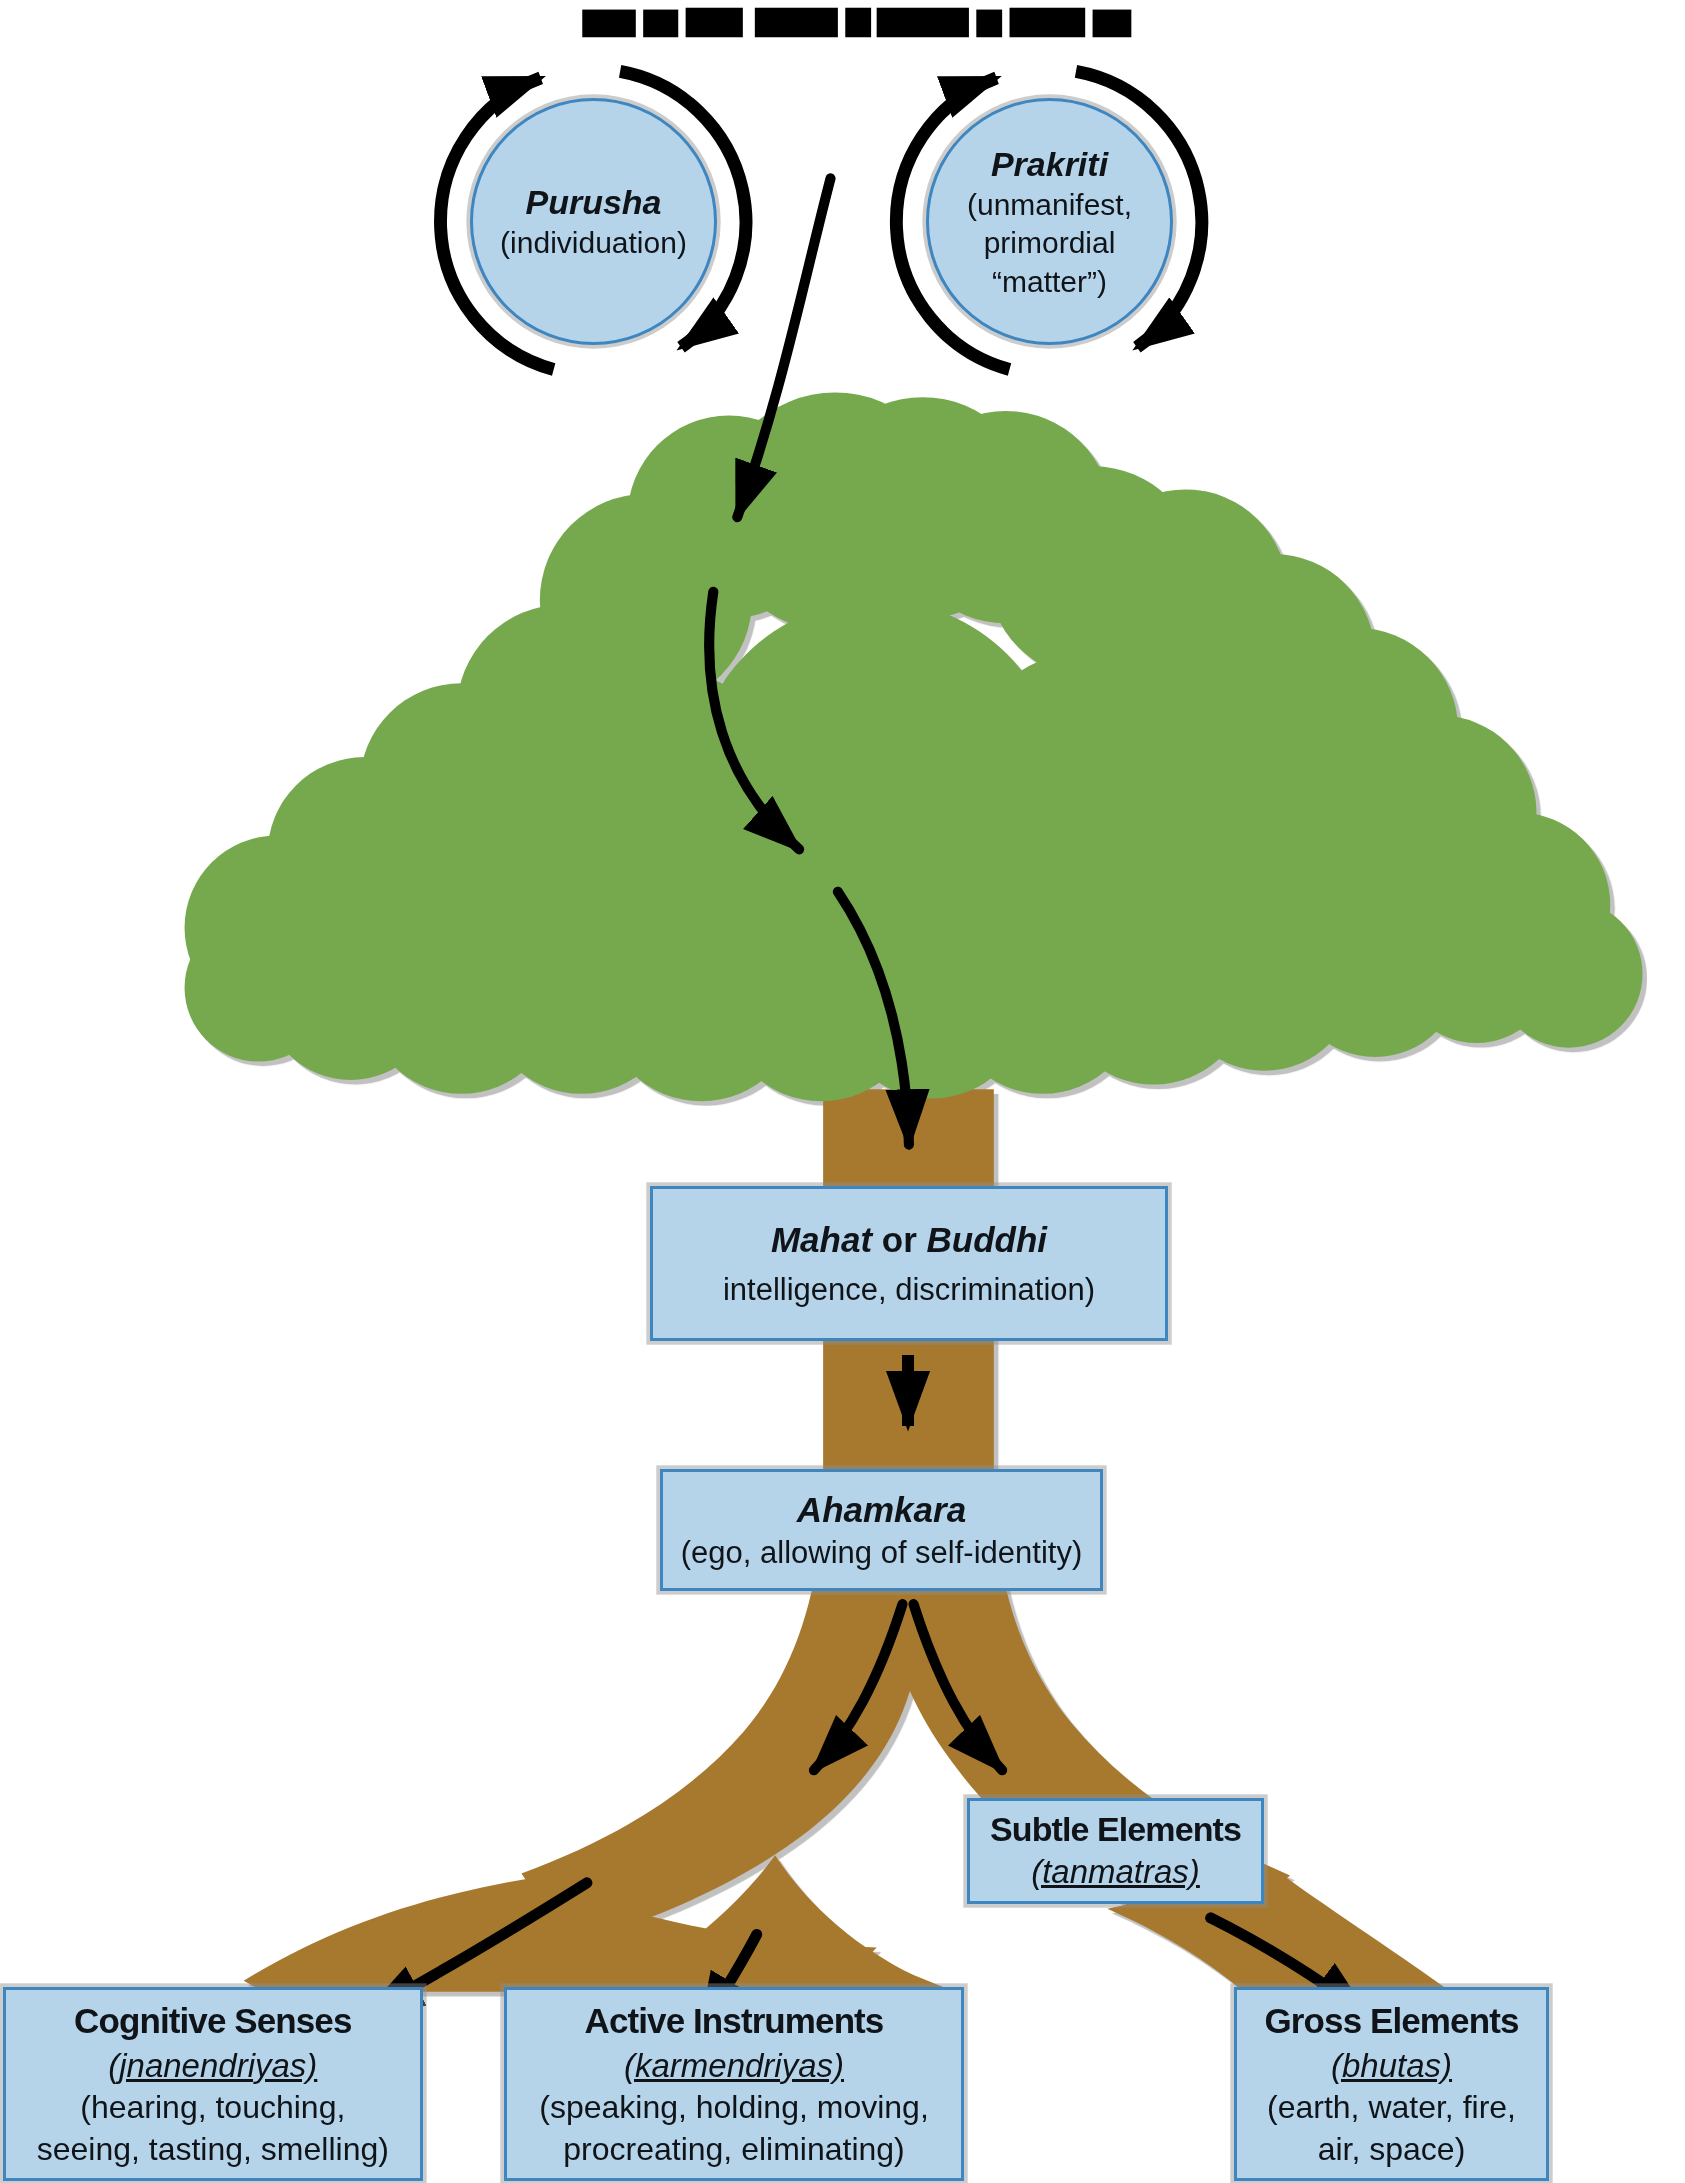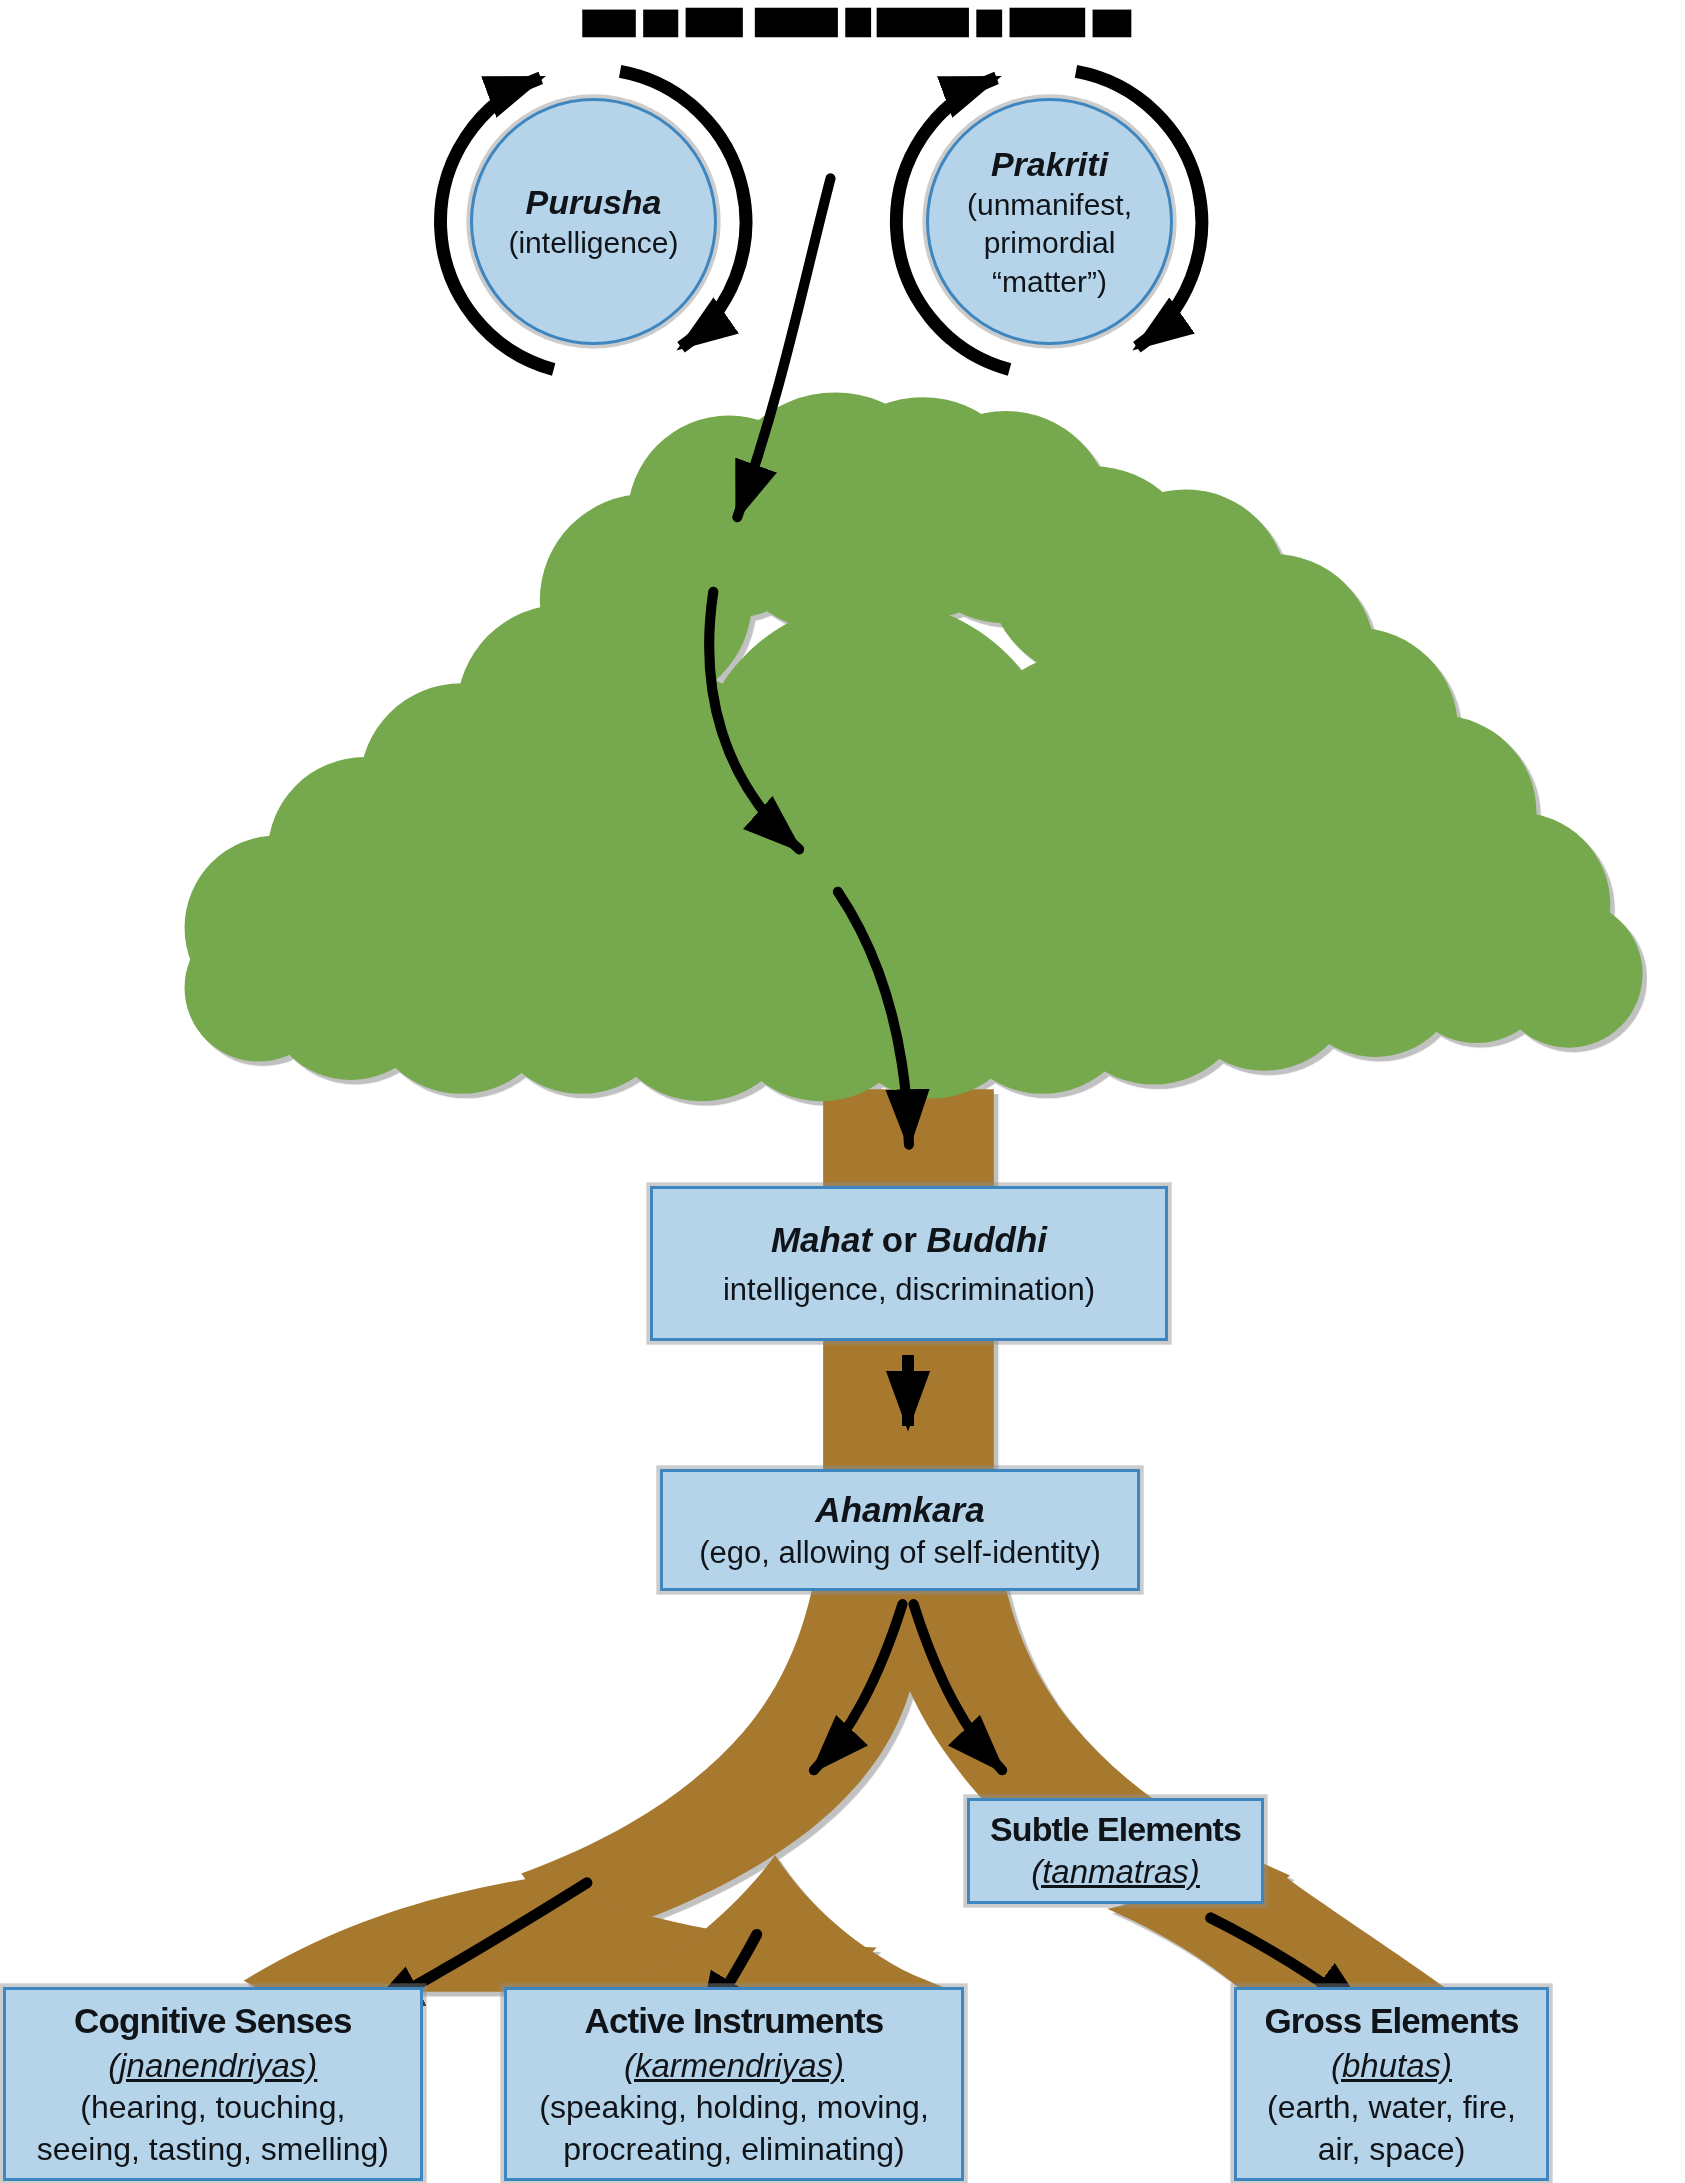--- a/index.html
+++ b/index.html
@@ -144,38 +144,38 @@
 
     <g fill="none" stroke="#000000" stroke-width="12" stroke-linecap="round">
       <path d="M636,2040 C540,2100 462,2146 398,2180" marker-end="url(#ah)"></path>
       <path d="M820,2096 C799,2136 778,2168 760,2198" marker-end="url(#ah)"></path>
       <path d="M1312,2078 C1376,2110 1432,2146 1480,2182" marker-end="url(#ah)"></path>
     </g>
   </svg>
 
   <div class="node circle" style="left:470px;top:98px;width:247px;height:247px;">
     <div class="title t-bold-italic">Purusha</div>
-    <div class="sub">(intelligence)</div>
+    <div class="sub">(individuation)</div>
   </div>
 
   <div class="node circle" style="left:926px;top:98px;width:247px;height:247px;">
     <div class="title t-bold-italic">Prakriti</div>
     <div class="sub">(unmanifest,</div>
     <div class="sub">primordial</div>
     <div class="sub">“matter”)</div>
   </div>
 
   <div class="node" style="left:650px;top:1186px;width:518px;height:155px;gap:8px;">
     <div class="big">
       <span class="t-bold-italic">Mahat</span><span style="font-weight:bold;"> or </span><span class="t-bold-italic">Buddhi</span>
     </div>
     <div class="body-line">intelligence, discrimination)</div>
   </div>
 
-  <div class="node" style="left:660px;top:1469px;width:480px;height:122px;">
+  <div class="node" style="left:660px;top:1469px;width:443px;height:122px;">
     <div class="big t-bold-italic">Ahamkara</div>
     <div class="body-line">(ego, allowing of self-identity)</div>
   </div>
 
 
   <div class="node" style="left:967px;top:1798px;width:297px;height:106px;">
     <div class="subtle-title t-bold">Subtle Elements</div>
     <div class="term">(tanmatras)</div>
   </div>
 

